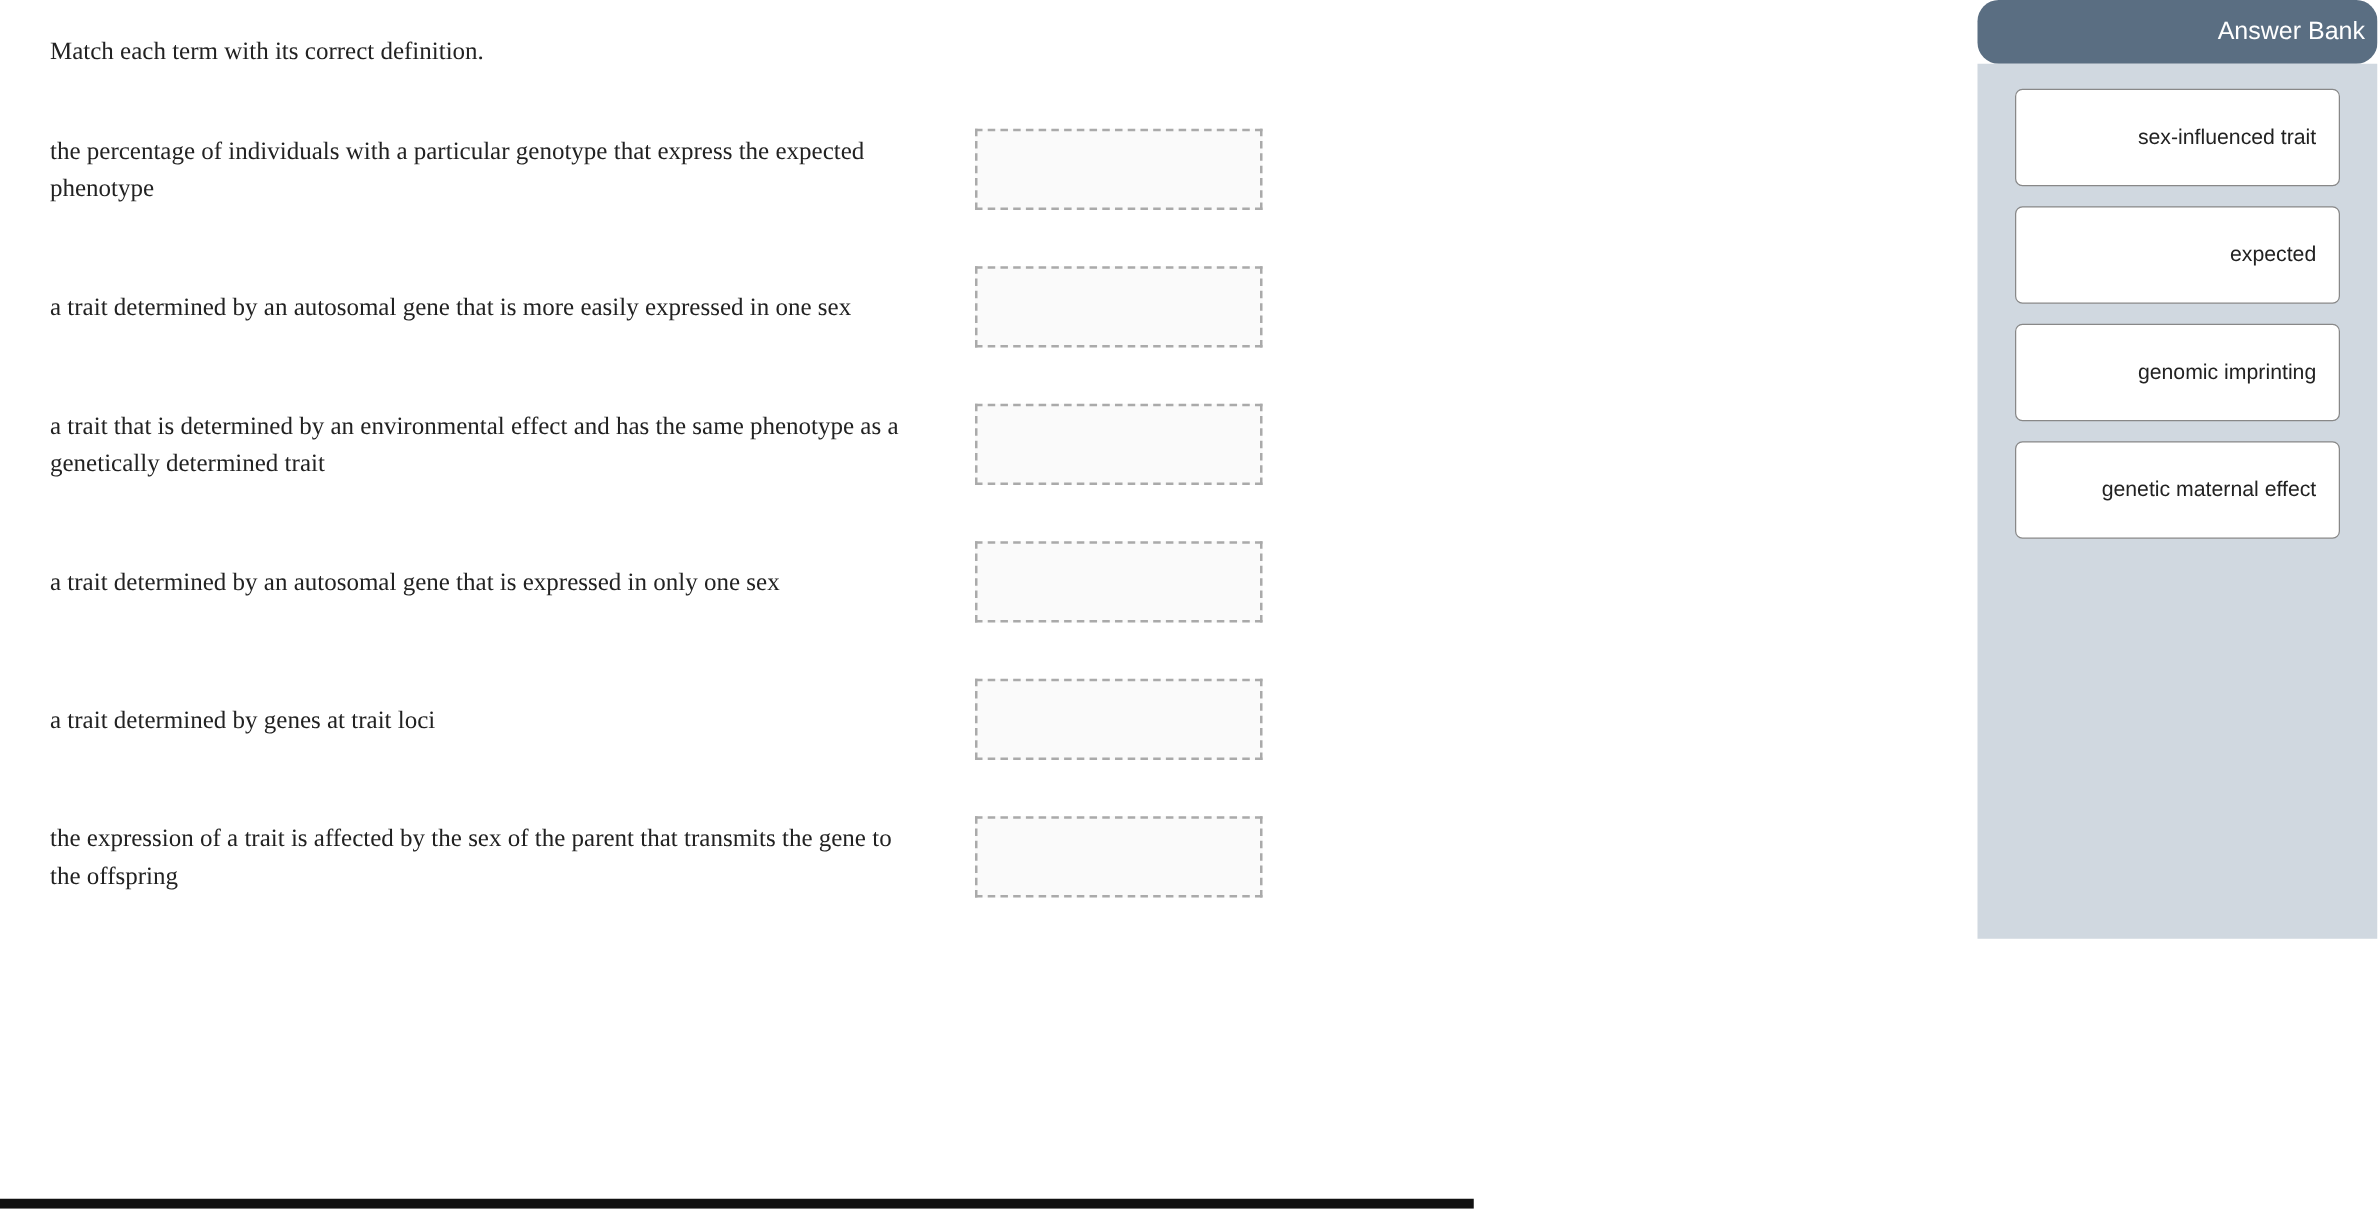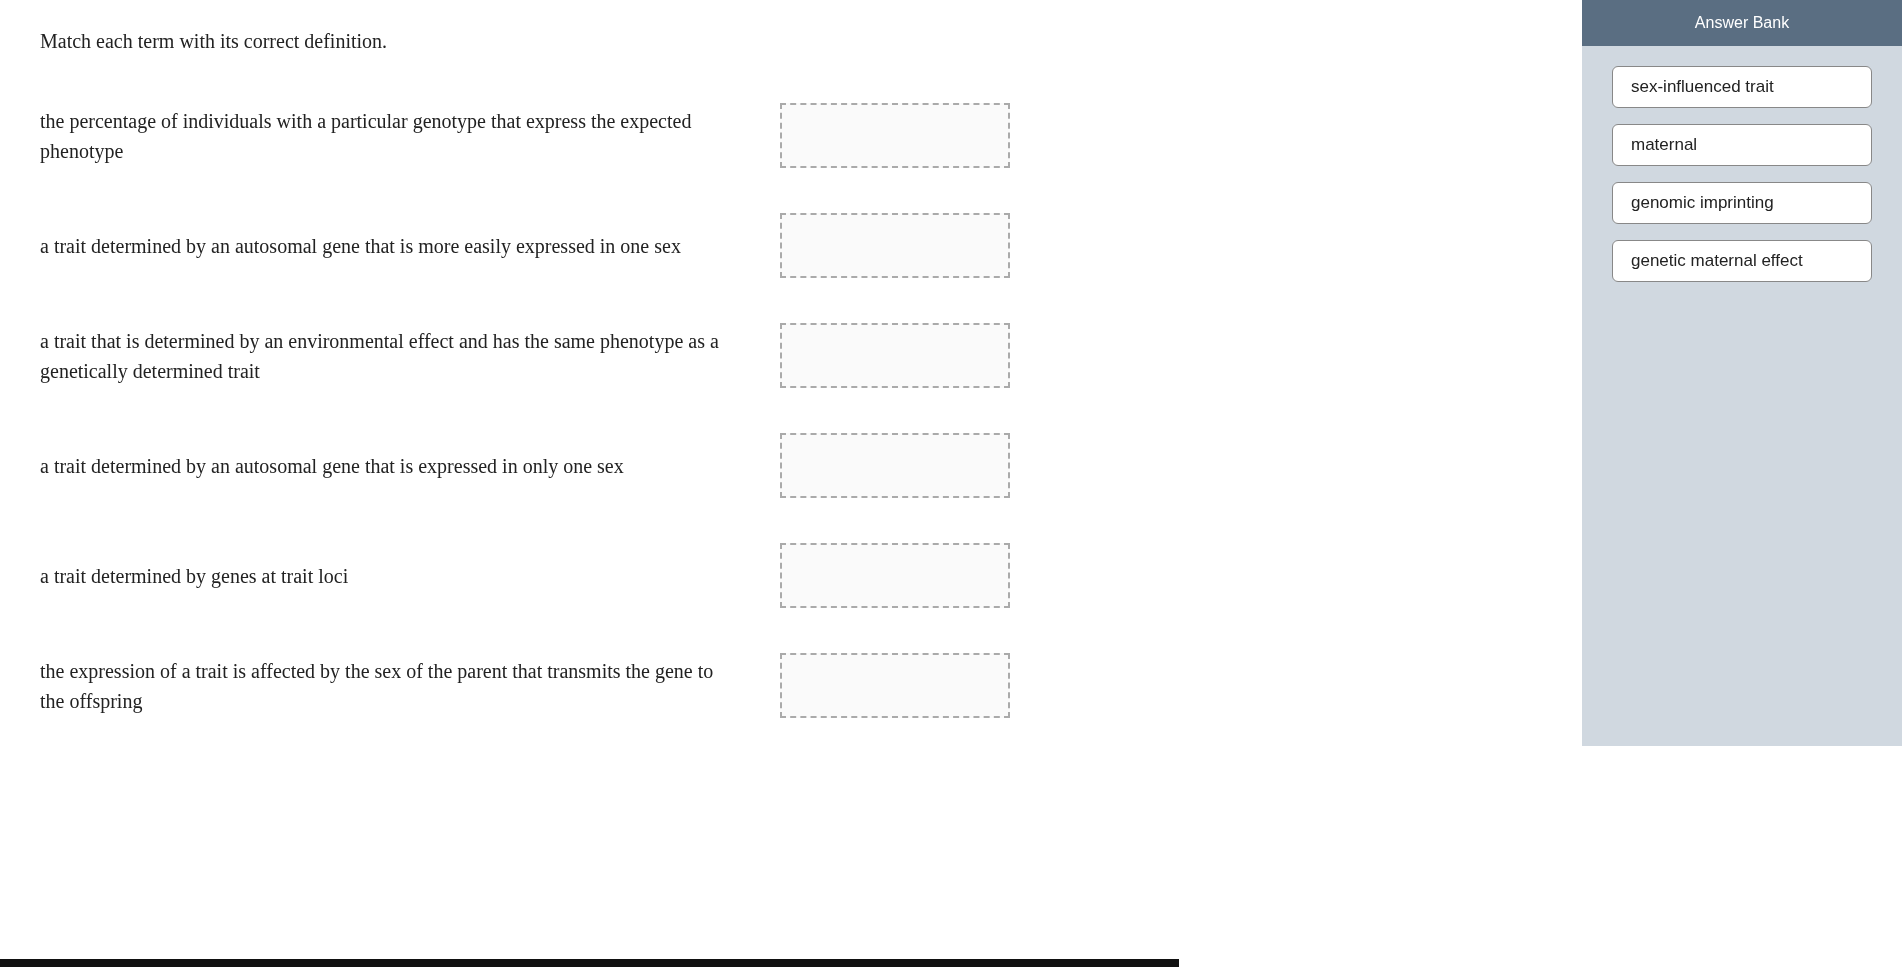--- a/index.html
+++ b/index.html
@@ -59,48 +59,49 @@
 
     .right-section {
       width: 320px;
       flex-shrink: 0;
       background: #ffffff;
     }
 
     .answer-bank-header {
       background: #5a6e82;
       color: #ffffff;
-      text-align: center;
-      font-size: 16px;
+      text-align: right;
+      font-size: 20px;
       font-family: Arial, sans-serif;
       padding: 14px 10px;
       font-weight: normal;
+      border-radius: 17px;
     }
 
     .answer-bank-body {
       background: #d0d8e0;
       padding: 20px 15px 20px 15px;
       display: flex;
       flex-direction: column;
       align-items: center;
       gap: 16px;
       min-height: 700px;
     }
 
     .answer-chip {
       background: #ffffff;
       border: 1.5px solid #888;
       border-radius: 6px;
-      padding: 10px 18px;
+      padding: 28px 18px;
       font-size: 17px;
       font-family: Arial, sans-serif;
       color: #222;
       cursor: grab;
       user-select: none;
-      text-align: left;
+      text-align: right;
       width: 260px;
     }
 
     .bottom-bar {
       position: absolute;
       bottom: 0;
       left: 0;
       width: 62%;
       height: 8px;
       background: #111;
@@ -139,20 +140,20 @@
           <div class="drop-box"></div>
         </div>
       </div>
   </div>
 
   <div class="right-section">
     <div class="answer-bank-header">Answer Bank</div>
     <div class="answer-bank-body" id="answer-bank-body">
 
     <div class="answer-chip">sex-influenced trait</div>
-        <div class="answer-chip">maternal</div>
+        <div class="answer-chip">expected</div>
         <div class="answer-chip">genomic imprinting</div>
         <div class="answer-chip">genetic maternal effect</div>
       </div>
   </div>
 </div>
 
 <div class="bottom-bar"></div>
 
 </body></html>

